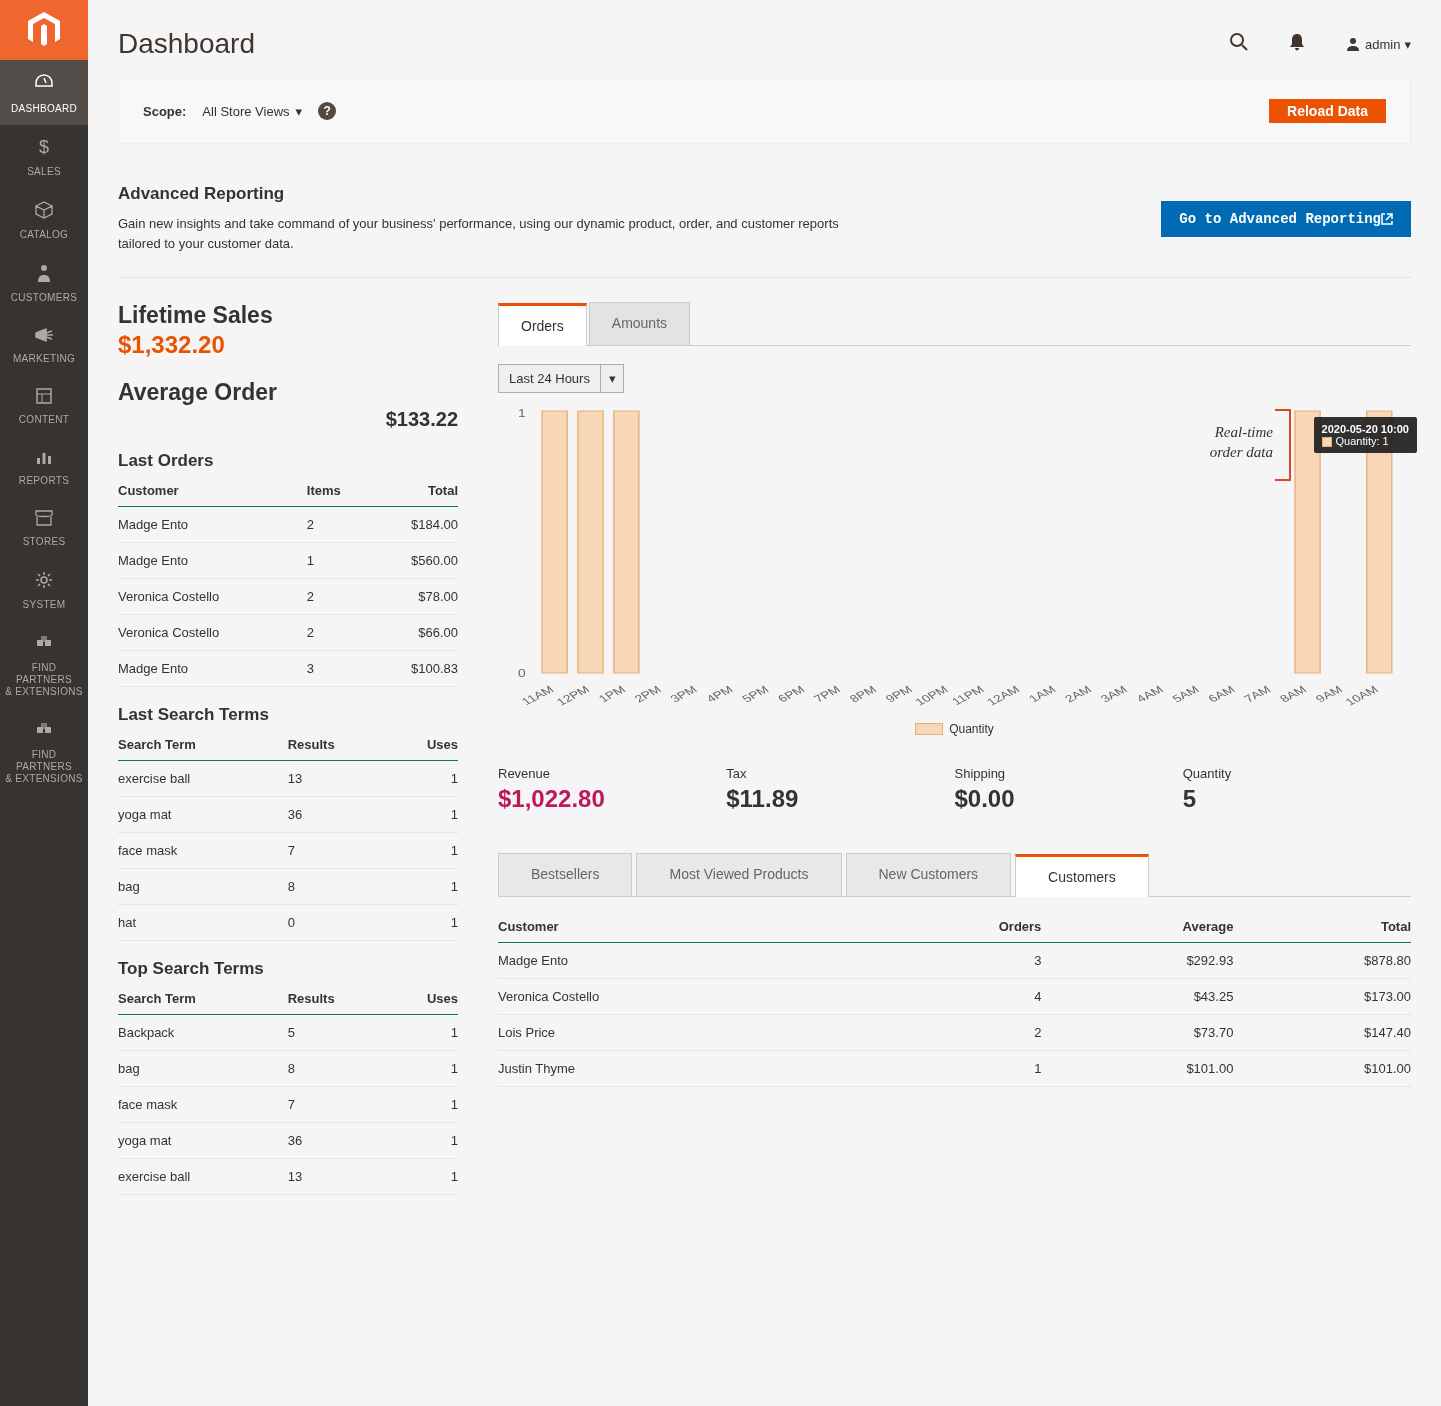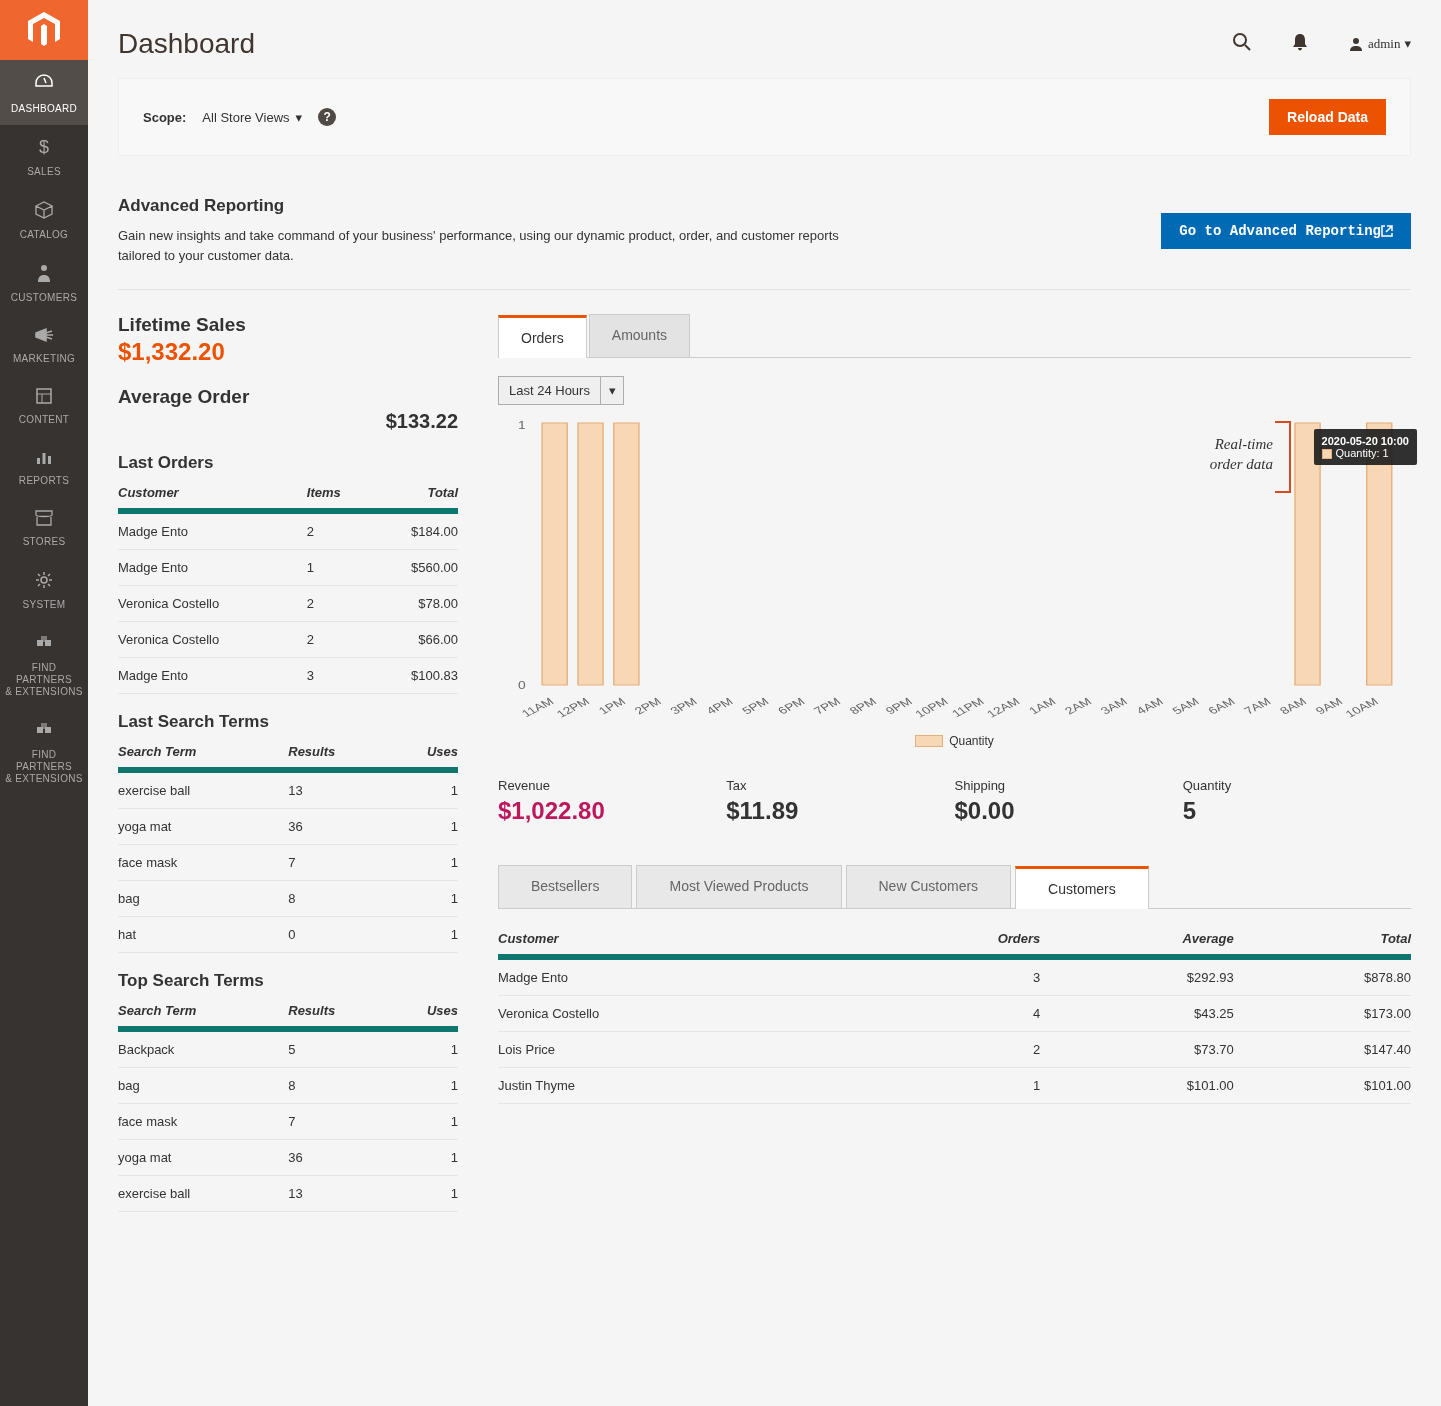--- a/index.html
+++ b/index.html
@@ -8,43 +8,43 @@
 .logo-cell { height: 60px; background: #ef672f; display: flex; align-items: center; justify-content: center; }
 .logo-cell svg { width: 32px; height: 36px; }
 .nav-item { padding: 12px 4px 10px; text-align: center; cursor: pointer; color: #aaa; font-size: 10px; }
 .nav-item.active { background: #524d49; color: #fff; }
 .nav-item .icon { display: block; font-size: 20px; margin-bottom: 4px; color: #aaa; }
 .nav-item.active .icon { color: #fff; }
 .nav-item .label { display: block; letter-spacing: 0.3px; line-height: 1.2; }
 .main { flex: 1; padding: 0 30px 30px; background: #f5f5f5; min-width: 0; }
 .page-header { display: flex; align-items: center; justify-content: space-between; padding: 28px 0 18px; }
 .page-title { font-size: 28px; font-weight: 400; color: #41362f; }
-.header-actions { display: flex; align-items: center; gap: 40px; font-family: Liberation Serif, serif; }
+.header-actions { display: flex; align-items: center; gap: 40px; }
 .icon-btn { background: none; border: none; cursor: pointer; font-size: 18px; color: #41362f; }
 .admin-drop { display: flex; align-items: center; gap: 4px; cursor: pointer; font-size: 13px; }
 .scope-bar { background: #f8f8f8; border: 1px solid #eee; padding: 20px 24px; display: flex; align-items: center; justify-content: space-between; margin-bottom: 40px; }
 .scope-left { display: flex; align-items: center; gap: 16px; }
 .scope-label { font-weight: 600; font-size: 13px; }
 .scope-select { display: flex; align-items: center; gap: 6px; font-size: 13px; cursor: pointer; }
 .help-icon { width: 18px; height: 18px; background: #514943; color: #fff; border-radius: 50%; display: inline-flex; align-items: center; justify-content: center; font-size: 12px; font-weight: bold; cursor: pointer; }
-.btn-primary { background: #eb5202; color: #fff; border: none; padding: 10px 18px; font-size: 14px; font-weight: 600; cursor: pointer; }
+.btn-primary { background: #eb5202; color: #fff; border: none; padding: 4px 18px; font-size: 14px; font-weight: 600; cursor: pointer; }
 .btn-secondary { background: #006bb4; color: #fff; border: none; padding: 10px 18px; font-size: 14px; font-weight: 600; cursor: pointer; display: inline-flex; align-items: center; gap: 0; font-family: Liberation Mono, monospace; }
 .adv-report { display: flex; justify-content: space-between; align-items: center; padding-bottom: 24px; border-bottom: 1px solid #e3e3e3; margin-bottom: 24px; gap: 40px; }
 .adv-report h2 { font-size: 17px; font-weight: 600; margin-bottom: 10px; }
 .adv-report p { font-size: 13px; line-height: 1.5; color: #333; max-width: 760px; }
 .content-row { display: flex; gap: 40px; }
 .left-col { width: 340px; flex-shrink: 0; }
 .right-col { flex: 1; min-width: 0; }
 .stat-block { margin-bottom: 20px; }
-.stat-block h3 { font-size: 19px; font-weight: 600; margin-bottom: 2px; }
+.stat-block h3 { font-size: 23px; font-weight: 600; margin-bottom: 2px; }
 .stat-value-lg { font-size: 24px; color: #eb5202; font-weight: 600; }
 .stat-value-md { font-size: 20px; font-weight: 600; text-align: right; }
 .section h3 { font-size: 17px; font-weight: 600; margin-bottom: 4px; margin-top: 18px; }
 table { width: 100%; border-collapse: collapse; font-size: 13px; }
-th { text-align: left; font-weight: 600; padding: 8px 0; border-bottom: 6px solid #0f766e; font-style: italic; }
+th { text-align: left; font-weight: 600; padding: 8px 0; border-bottom: 1px solid #0f766e; }
 th.r, td.r { text-align: right; }
 td { padding: 10px 0; border-bottom: 1px solid #e5e5e5; }
 .tabs { border-bottom: 1px solid #ccc; display: flex; }
 .tab { padding: 12px 22px; background: #e3e3e3; border: 1px solid #ccc; border-bottom: none; margin-right: 2px; cursor: pointer; font-size: 14px; color: #666; }
 .tab.active { background: #fff; border-top: 3px solid #eb5202; color: #333; position: relative; top: 1px; }
 .chart-controls { margin: 18px 0 10px; }
 .select-box { display: inline-flex; align-items: center; border: 1px solid #adadad; background: #efefef; font-size: 13px; }
 .select-box span { padding: 6px 10px; }
 .select-box .arrow { border-left: 1px solid #adadad; padding: 6px 8px; }
 .chart-wrap { position: relative; }

